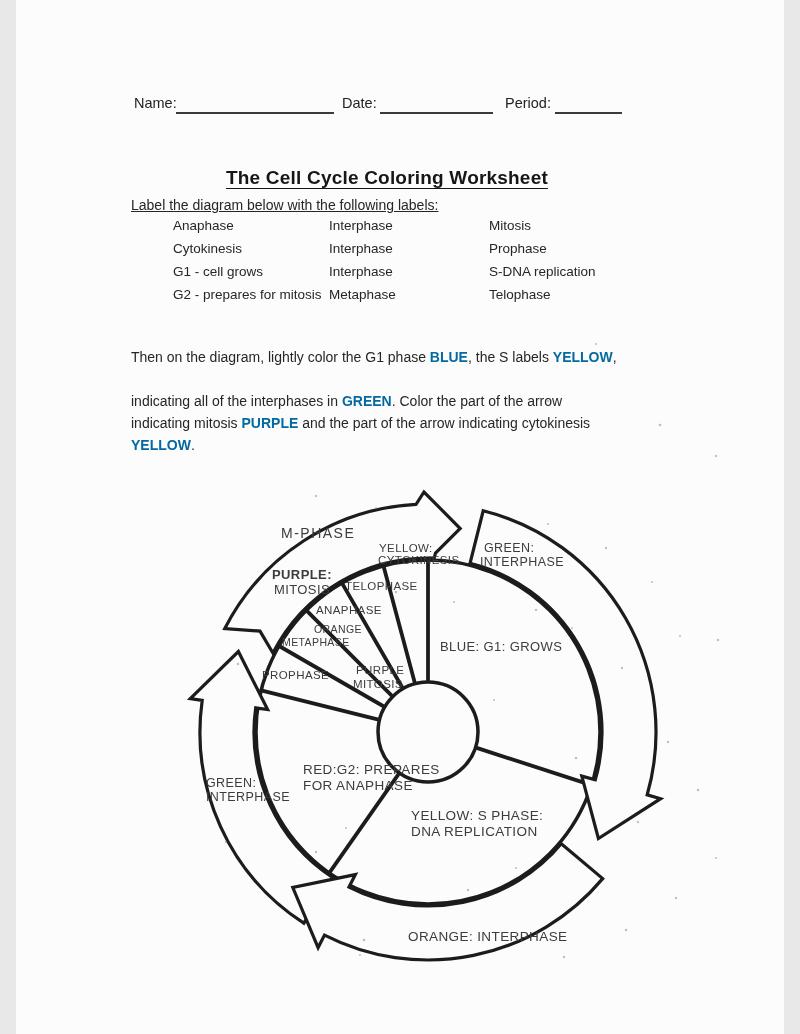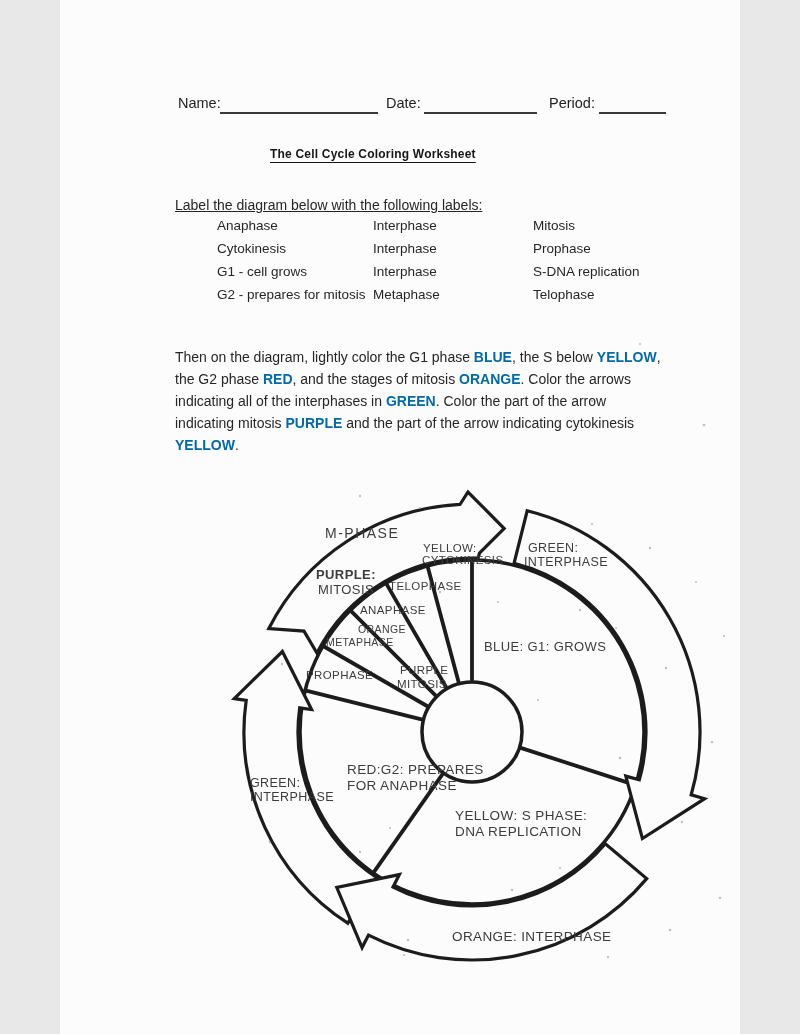--- a/index.html
+++ b/index.html
@@ -1,30 +1,31 @@
 <!DOCTYPE html>
 <html><head>
 <meta charset="utf-8">
 <style>
   html,body{margin:0;padding:0;}
   body{background:#e8e8e8;}
   #page{
-    position:relative;width:680px;height:1034px;margin:0 auto;
+    position:relative;width:768px;height:1034px;margin:0 auto;
     background:#fcfcfc;overflow:hidden;
     font-family:"Liberation Sans", sans-serif;color:#2b2b2b;
   }
   .abs{position:absolute;white-space:nowrap;}
   
   .hdr{font-size:14.5px;color:#222;}
   .blank{position:absolute;border-bottom:2px solid #3a3a3a;height:16px;}
   
   .title{
-    font-size:12px;font-weight:700;color:#161616;
+    font-size:19px;font-weight:700;color:#161616;
     text-decoration:underline;text-underline-offset:4px;
     letter-spacing:.2px;
+    margin-top:20px;
   }
   
   .body-line{font-size:14px;color:#262626;}
   .body-line b{font-weight:700;color:#0369a1;}
   .list-item{font-size:13.5px;color:#262626;height:23px;}
   
   .dlab{
     font-family:"Liberation Sans", sans-serif;
     color:#3c3c3c;letter-spacing:.4px;line-height:1;
   }
@@ -59,22 +60,21 @@
     <div class="list-item">Interphase</div>
     <div class="list-item">Metaphase</div>
   </div>
   <div class="abs" style="left:473px;top:218px;">
     <div class="list-item">Mitosis</div>
     <div class="list-item">Prophase</div>
     <div class="list-item">S-DNA replication</div>
     <div class="list-item">Telophase</div>
   </div>
 
-  <div class="abs body-line" style="left:115px;top:349px;"><span>Then on the diagram, lightly color the G1 phase </span><b>BLUE</b><span>, the S below </span><b>YELLOW</b><span>,</span></div>
-  <div class="abs body-line" style="left:115px;top:371px;"><span>the G2 phase </span><b>RED</b><span>, and the stages of mitosis </span><b>ORANGE</b><span>.  Color the arrows</span></div>
+  <div class="abs body-line" style="left:115px;top:349px;"><span>Then on the diagram, lightly color the G1 phase </span><b>BLUE</b><span>, the S labels </span><b>YELLOW</b><span>,</span></div>
   <div class="abs body-line" style="left:115px;top:415px;"><span>indicating mitosis </span><b>PURPLE</b><span> and the part of the arrow indicating cytokinesis</span></div>
   <div class="abs body-line" style="left:115px;top:393px;"><span>indicating all of the interphases in </span><b>GREEN</b><span>.  Color the part of the arrow</span></div>
   <div class="abs body-line" style="left:115px;top:437px;"><b>YELLOW</b><span>.</span></div>
 
   <svg width="800" height="1034" viewBox="0 0 800 1034">
     <g stroke="#1c1c1c" fill="none" stroke-linecap="round">
 
       <circle cx="412" cy="732" r="172" stroke-width="3.5"></circle>
 
       <g stroke-width="3.8">

